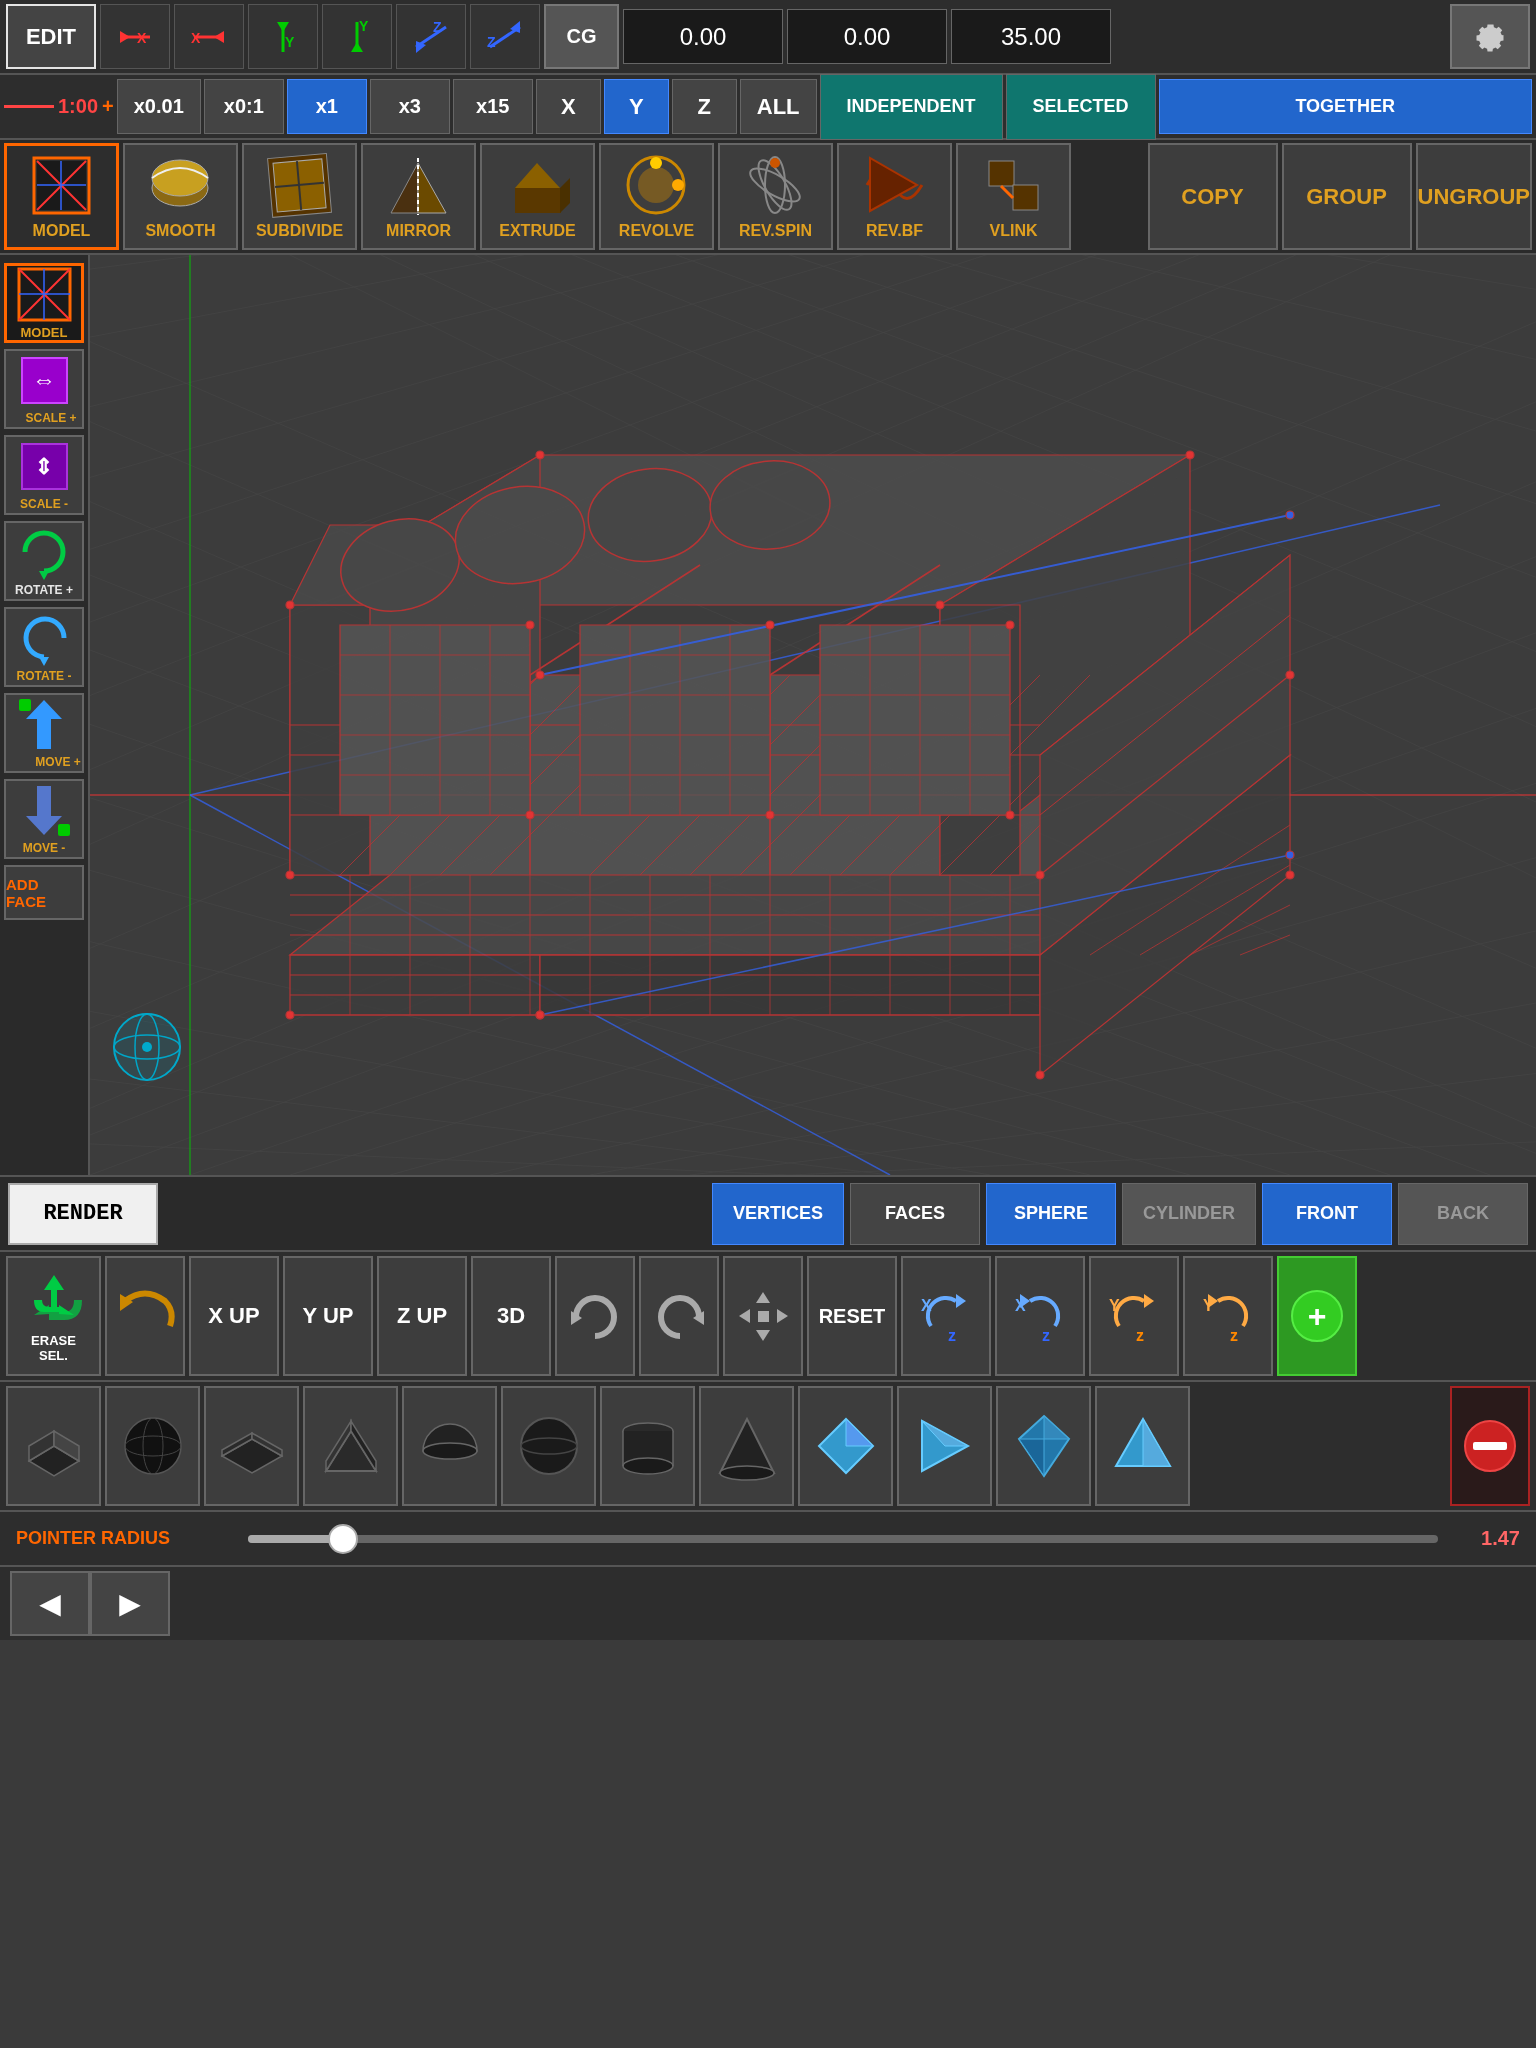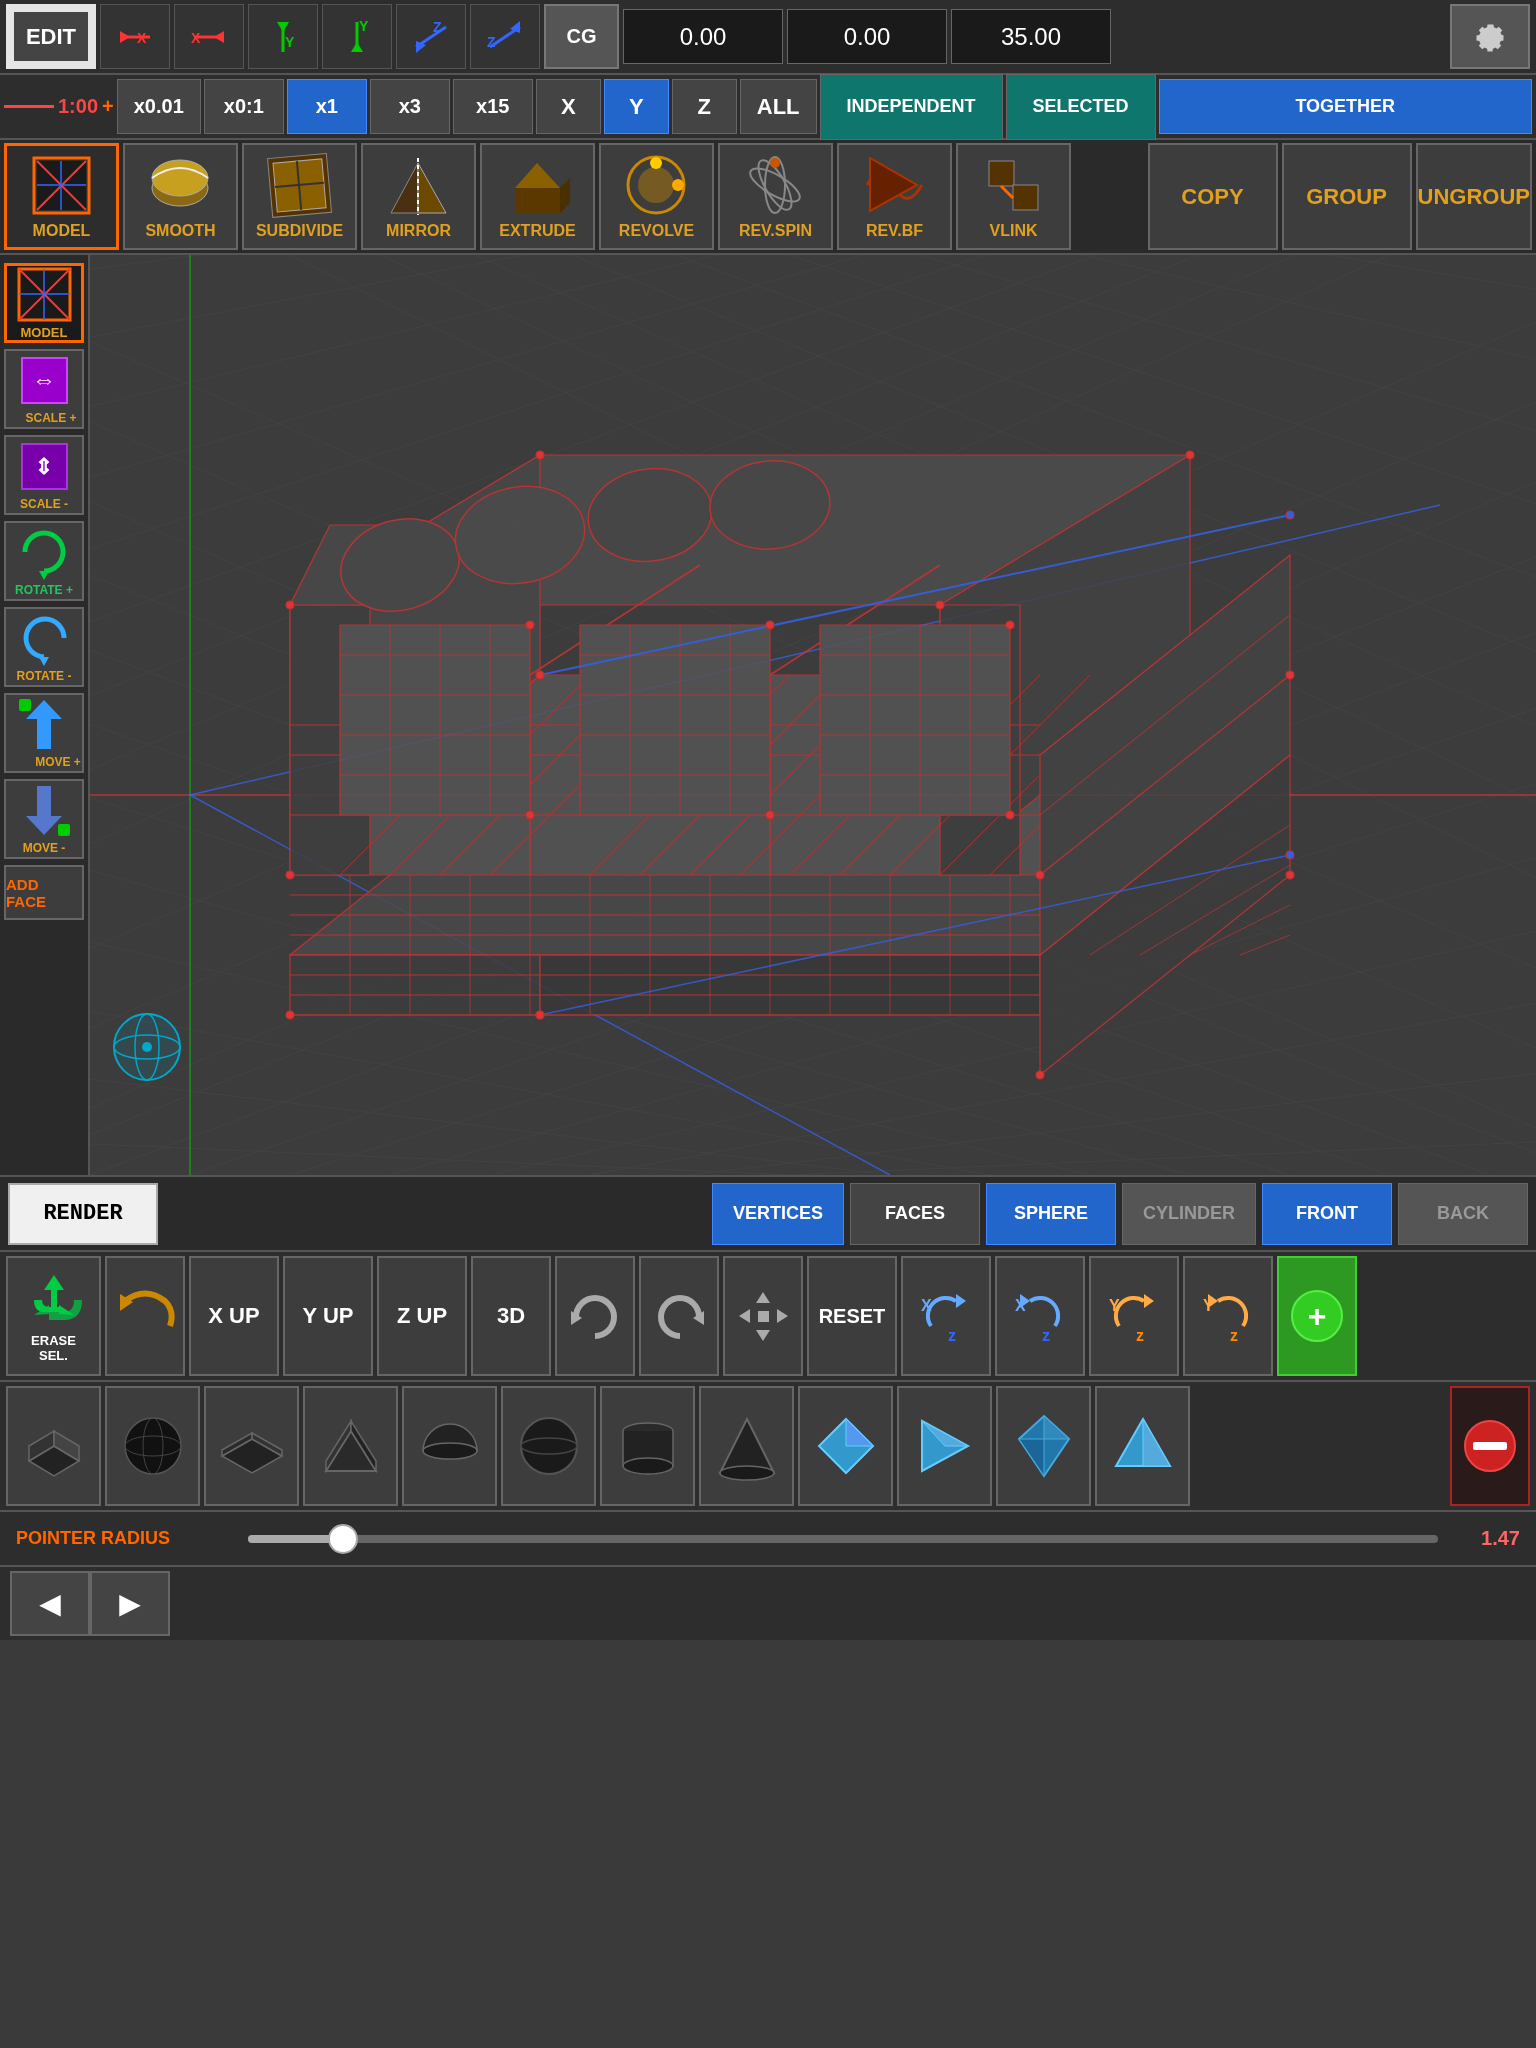--- a/index.html
+++ b/index.html
@@ -22,21 +22,21 @@
       padding: 0 6px;
       gap: 4px;
     }
     .edit-btn {
       background: #444;
       color: white;
       font-size: 22px;
       font-weight: bold;
       width: 90px;
       height: 65px;
-      border: 8px solid #e5e5e5;
+      border: 2px solid #e5e5e5;
       cursor: pointer;
       display: flex;
       align-items: center;
       justify-content: center;
     }
     .axis-btn {
       display: flex;
       flex-direction: column;
       align-items: center;
       justify-content: center;
@@ -699,21 +699,21 @@
         <text x="27" y="35" text-anchor="middle" fill="white" font-size="22">⇕</text>
       </svg>
       <span style="color:#e0a020;font-size:12px;font-weight:bold;">SCALE -</span>
     </div>
 
     <div class="side-btn">
       <svg width="55" height="55" viewBox="0 0 55 55">
         <path d="M8 27 A19 19 0 1 1 27 46" fill="none" stroke="#00cc44" stroke-width="5"></path>
         <polygon points="22,46 32,46 27,55" fill="#00cc44"></polygon>
       </svg>
-      <span style="color:#22c55e;font-size:12px;font-weight:bold;">ROTATE +</span>
+      <span style="color:#e5e5e5;font-size:12px;font-weight:bold;">ROTATE +</span>
     </div>
 
     <div class="side-btn">
       <svg width="55" height="55" viewBox="0 0 55 55">
         <path d="M47 27 A19 19 0 1 0 27 46" fill="none" stroke="#33aaff" stroke-width="5"></path>
         <polygon points="22,46 32,46 27,55" fill="#33aaff"></polygon>
       </svg>
       <span style="color:#e0a020;font-size:12px;font-weight:bold;">ROTATE -</span>
     </div>
 

